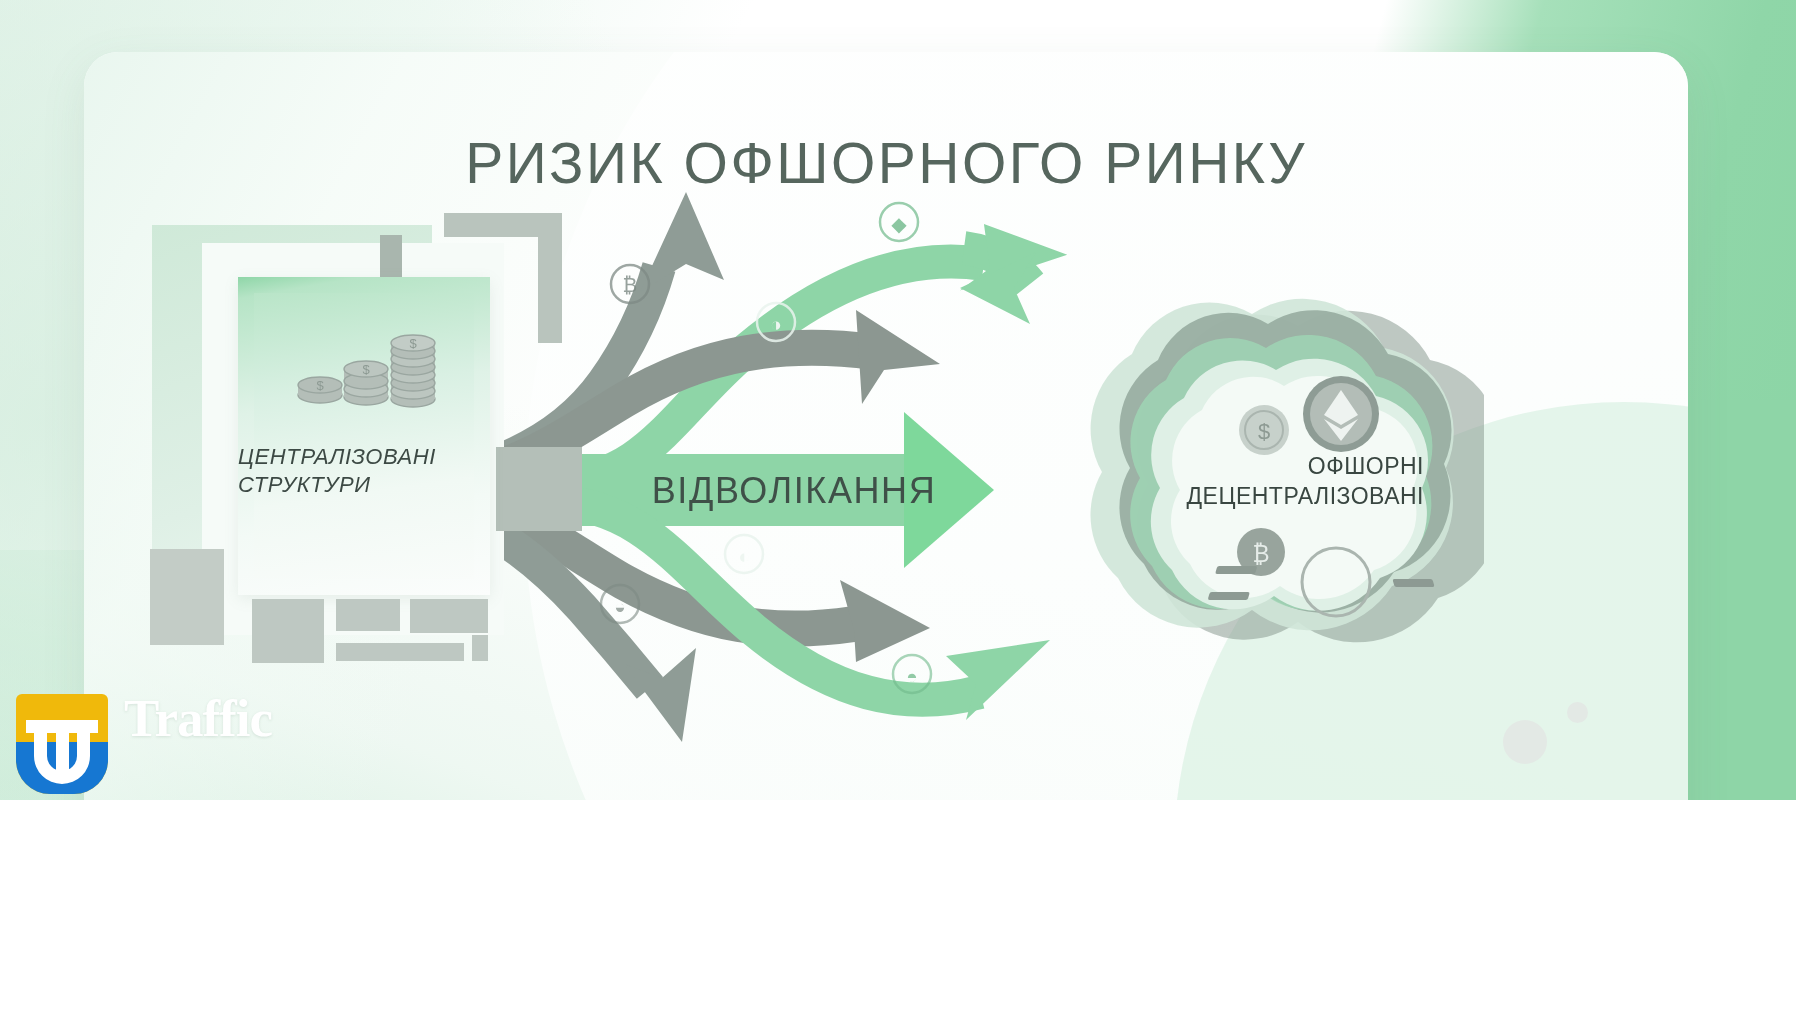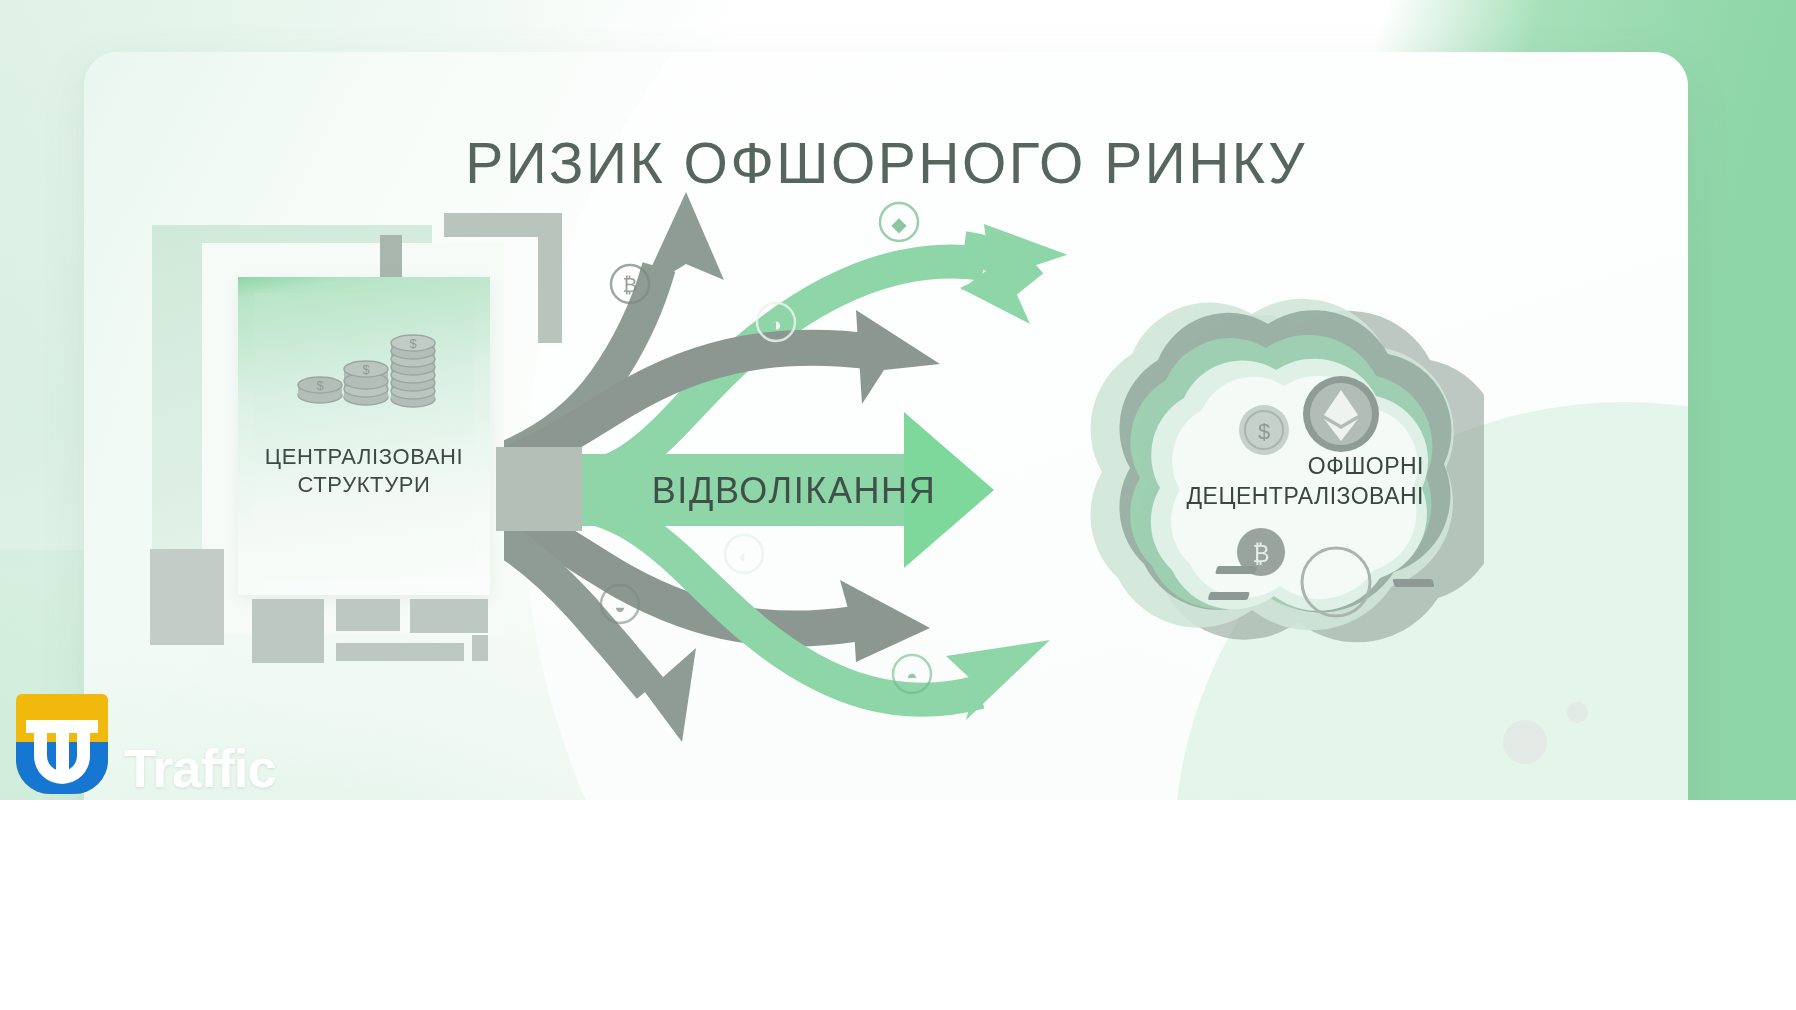--- a/index.html
+++ b/index.html
@@ -137,26 +137,26 @@
     background: linear-gradient(170deg, #8fd6a8 0%, #b6e4c6 6%, #dff2e7 38%, #f3faf6 72%, #fbfdfc 100%);
     box-shadow: 0 4px 14px rgba(120,150,130,.12);
   }
   .ls-card-inner {
     position: absolute; left: 16px; top: 16px; right: 16px; bottom: 16px;
     background: linear-gradient(172deg, #b9e5c8 0%, #d9f0e3 34%, #f1f9f4 68%, #f9fcfa 100%);
   }
   .ls-label {
     position: absolute;
     left: 94px; top: 236px; width: 252px;
-    text-align: center;
     font-size: 22px;
     letter-spacing: .6px;
     line-height: 1.28;
     color: #3c4944;
     white-space: pre-line;
+    font-style: italic;
   }
   .ls-bars { position: absolute; left: 108px; top: 392px; width: 236px; height: 72px; }
   .ls-bar { position: absolute; background: #bec8c2; }
 
   
   .coins { position: absolute; left: 150px; top: 118px; width: 150px; height: 90px; }
 
   
   .mid-label {
     position: absolute;
@@ -178,21 +178,21 @@
     text-align: right;
     font-size: 23px;
     line-height: 1.3;
     letter-spacing: .5px;
     color: #394641;
     white-space: pre-line;
   }
   .dot { position: absolute; border-radius: 50%; background: #e3e9e5; }
 
   
-  .logo { position: absolute; left: 16px; bottom: 6px; display: flex; align-items: flex-end; }
+  .logo { position: absolute; left: 16px; bottom: 6px; display: flex; align-items: flex-start; font-family: Liberation Serif, serif; }
   .logo-mark {
     width: 92px; height: 100px; position: relative; border-radius: 6px 6px 34px 34px; overflow: hidden;
     background: #f0b90b;
   }
   .logo-mark-bottom { position: absolute; left: 0; bottom: 0; width: 100%; height: 52%; background: #1677d2; }
   .logo-mark-glyph { position: absolute; inset: 0; }
   .logo-text { margin-left: 16px; line-height: .92; }
   .logo-text div {
     font-size: 53px; font-weight: bold; color: #ffffff; letter-spacing: -1px;
     text-shadow: 0 1px 3px rgba(90,130,105,.18);

